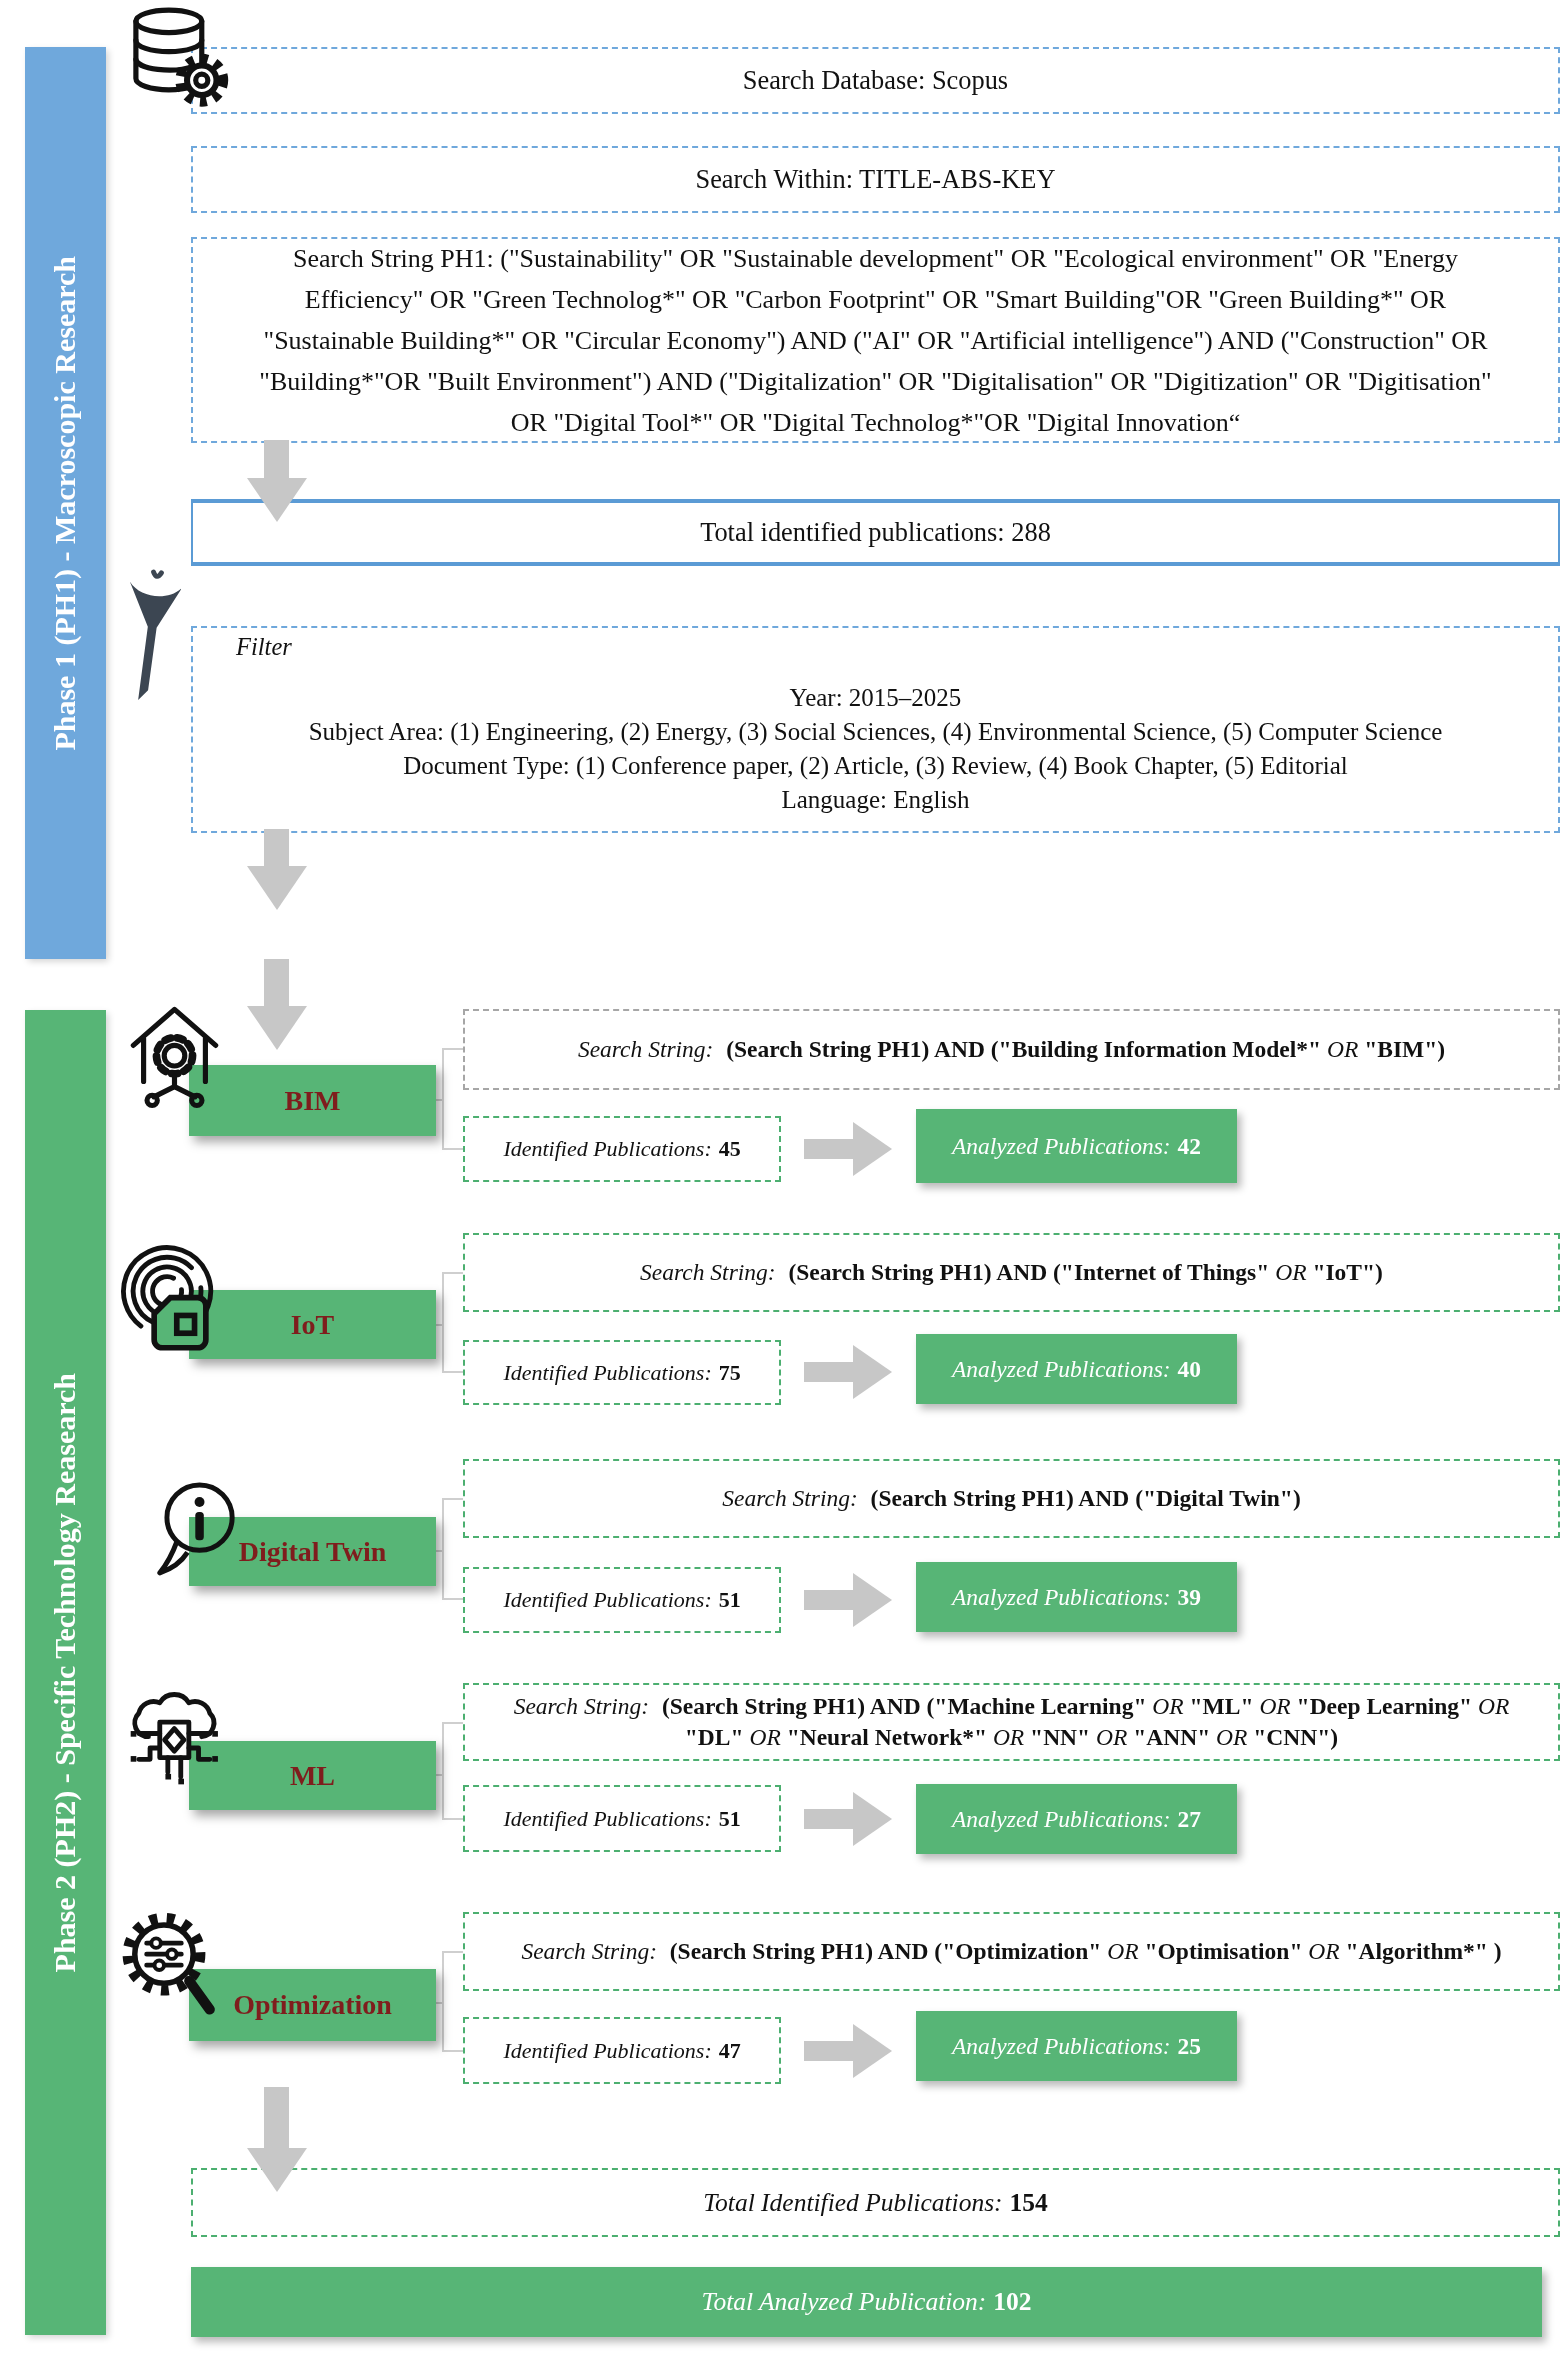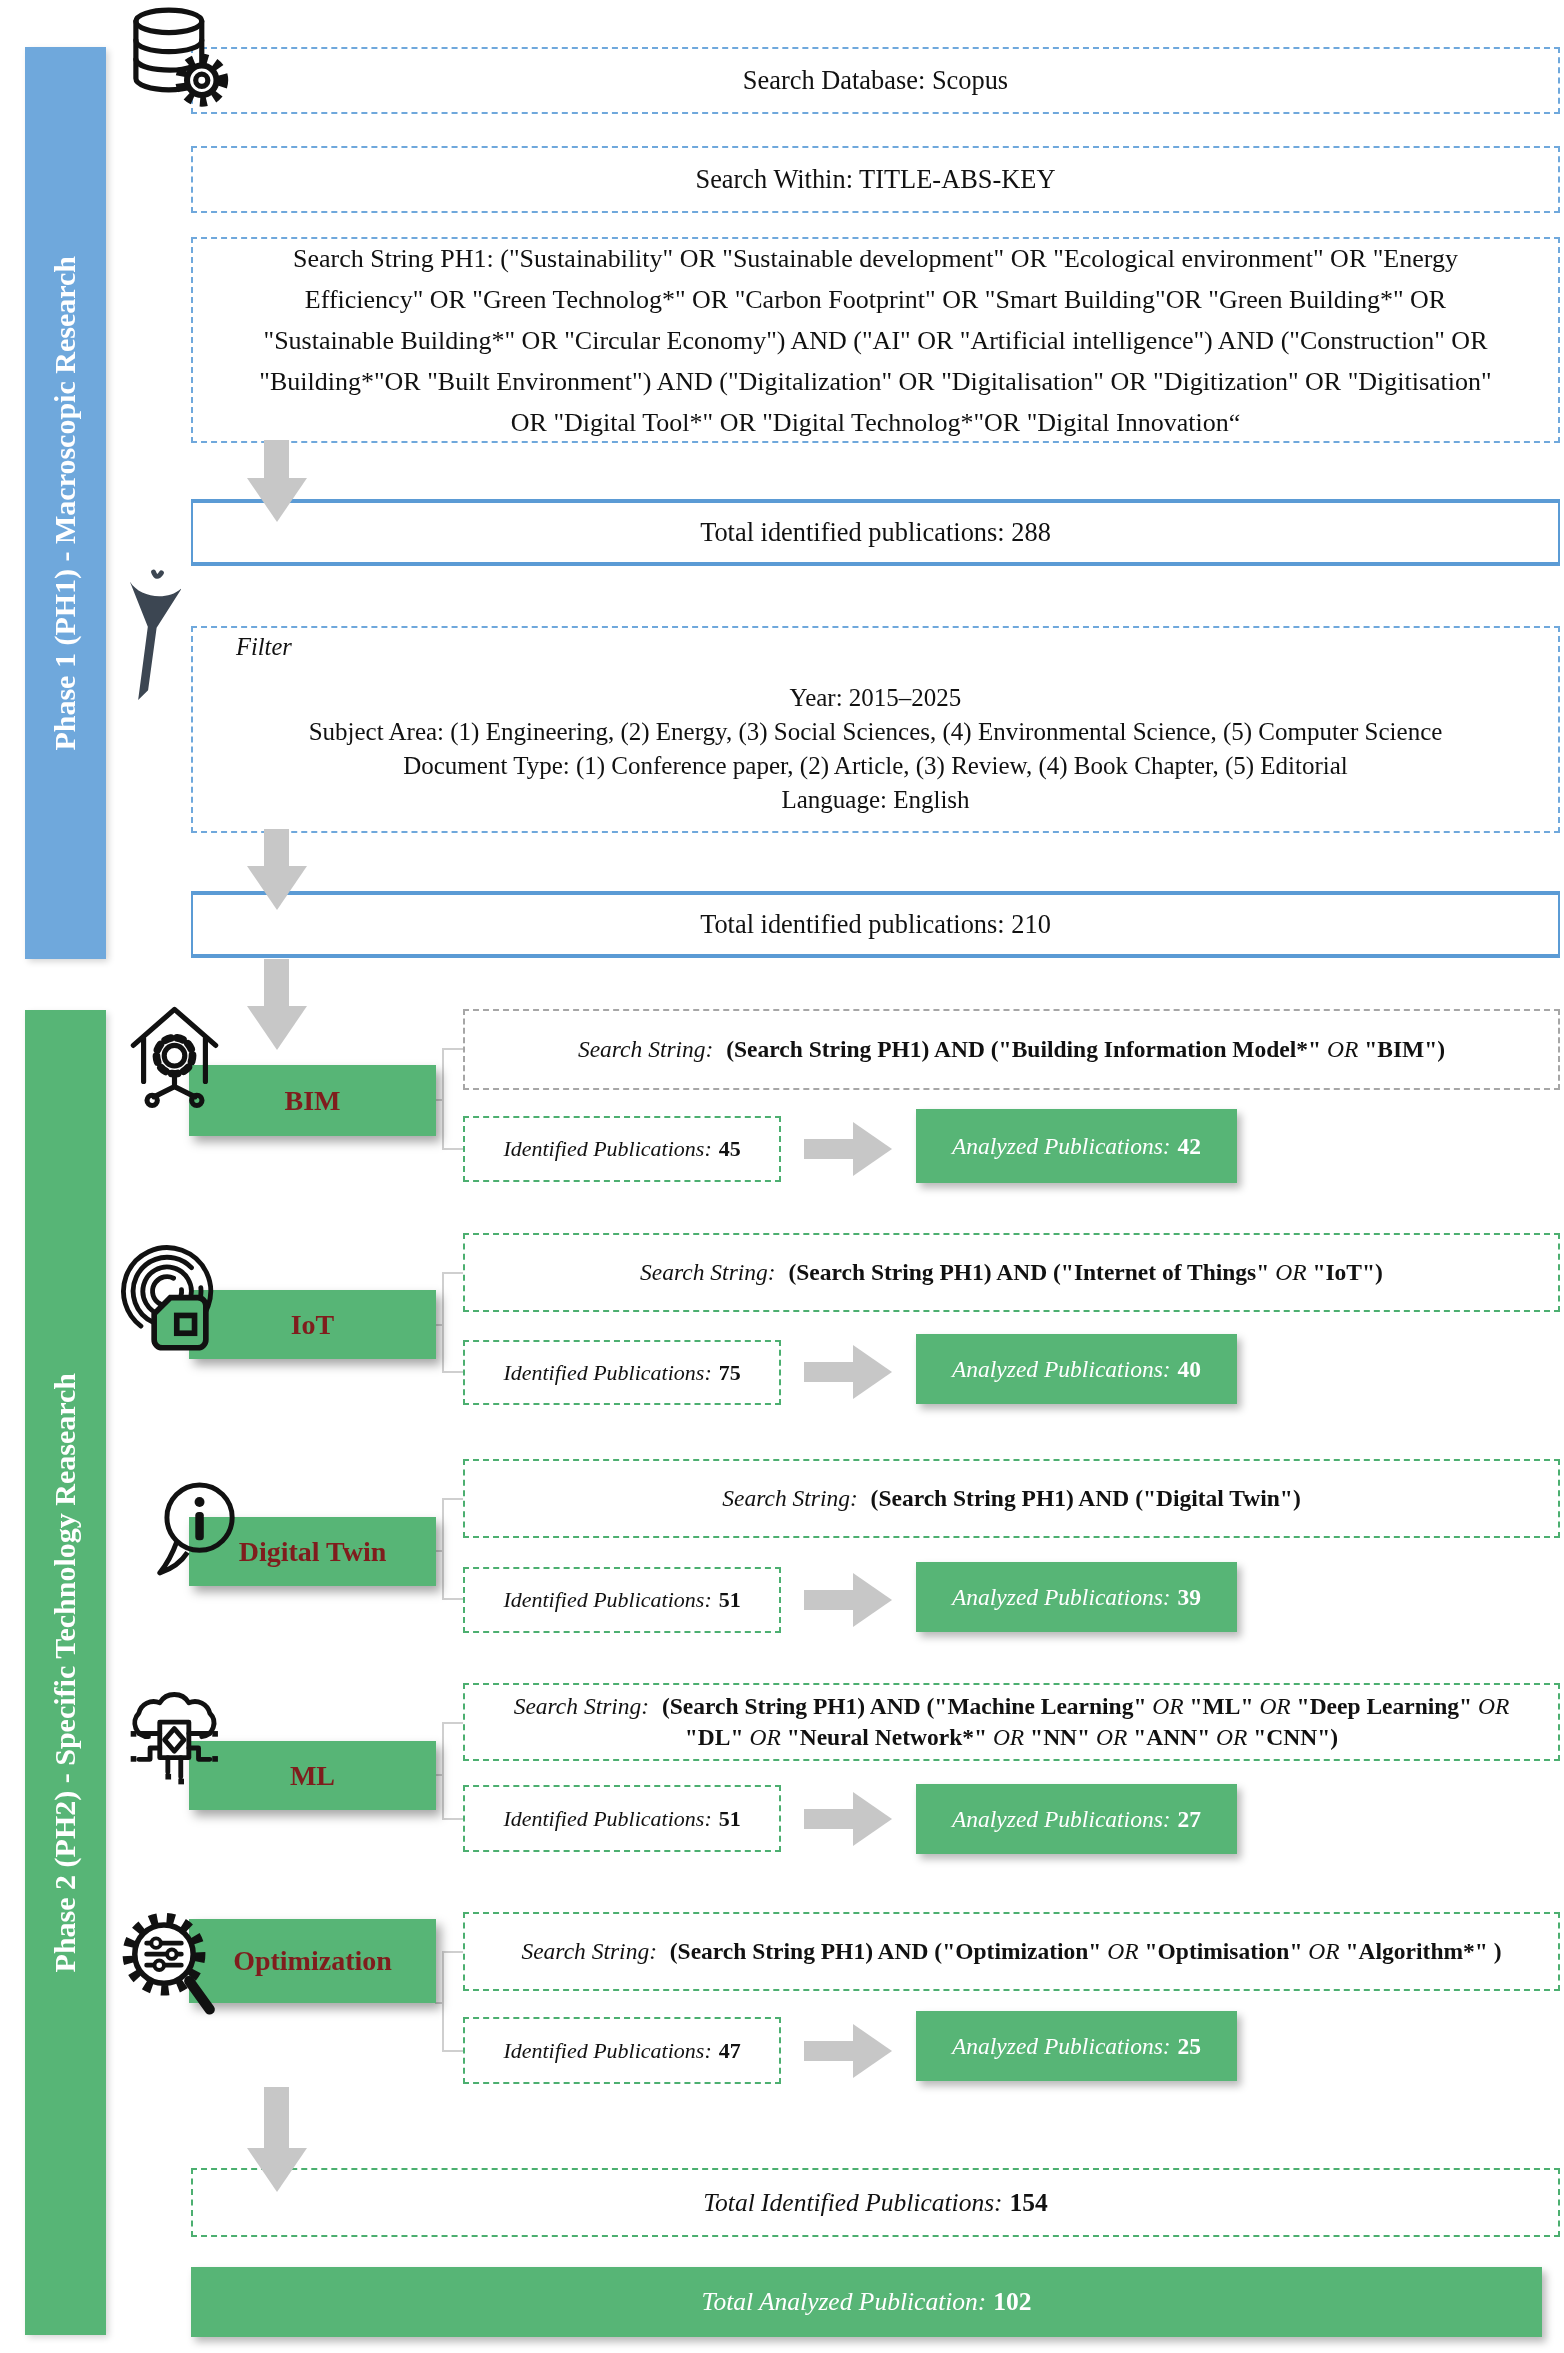--- a/index.html
+++ b/index.html
@@ -119,23 +119,20 @@
     <div>Subject Area:  (1) Engineering, (2) Energy, (3) Social Sciences, (4) Environmental Science, (5) Computer Science</div>
     <div>Document Type: (1) Conference paper, (2) Article, (3) Review, (4) Book Chapter, (5) Editorial</div>
     <div>Language: English</div>
   </div>
 
   <div class="varrow" style="left:246px;top:829px;height:81px;">
     <div class="shaft"></div>
     <div class="head"></div>
   </div>
 
-  <div class="box solid-blue p1text" style="left:191px;top:891px;width:1369px;height:67px;">
-    <span>Total identified publications: 210</span>
-  </div>
 
   <div class="varrow" style="left:246px;top:959px;height:91px;">
     <div class="shaft"></div>
     <div class="head"></div>
   </div>
 
   <svg class="icon" style="left:123px;top:999px;" width="103" height="110" viewBox="0 0 120 128">
     <g fill="none" stroke="#111" stroke-width="6" stroke-linecap="round" stroke-linejoin="round">
       <path d="M12 54 L60 12 L108 54"></path>
       <path d="M24 46 V96 M96 46 V96"></path>
@@ -286,21 +283,21 @@
     <path d="M90 90 L116 126" stroke="#111" stroke-width="13" stroke-linecap="round"></path>
   </svg>
   <div class="conn" style="left:442px;top:1951px;width:2px;height:99px;"></div>
   <div class="conn" style="left:442px;top:1951px;width:20.6px;height:2px;"></div>
   <div class="conn" style="left:442px;top:2050px;width:20.6px;height:2px;"></div>
   <div class="conn" style="left:435px;top:2002px;width:7.8px;height:2px;"></div>
   <div class="box dashed-green row-search" style="top:1912px;height:79px;">
     <span><span class="pfx">Search String:</span>
     <span><b>(Search String PH1) AND ("Optimization"</b><span class="or"> OR </span><b>"Optimisation"</b><span class="or"> OR </span><b>"Algorithm*" )</b></span></span>
   </div>
-  <div class="tech-label" style="top:1919px;height:84px;">
+  <div class="tech-label" style="top:1969px;height:72px;">
     <span>Optimization</span>
   </div>
   <div class="box dashed-green row-ident" style="top:2017px;height:67px;">
     <span class="lbl">Identified Publications:</span>
     <span class="val">47</span>
   </div>
   <div class="harrow" style="left:804px;top:2024px;">
     <div class="shaft"></div>
       <div class="head"></div>
   </div>

